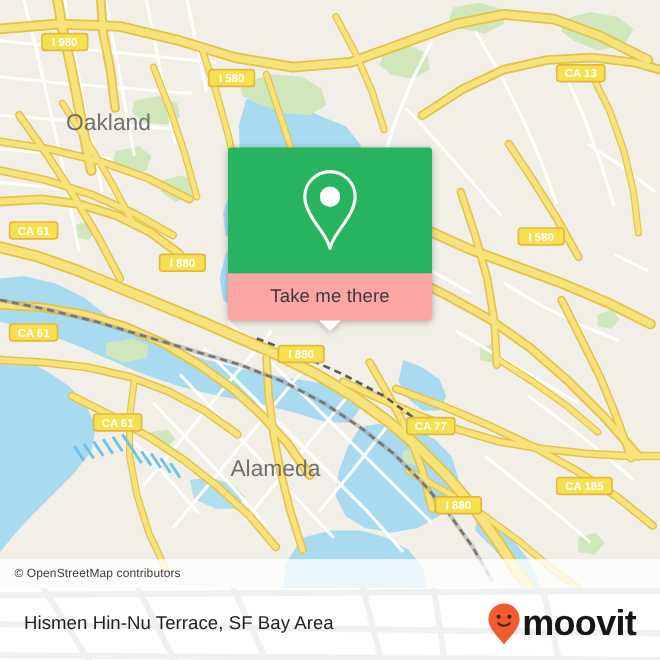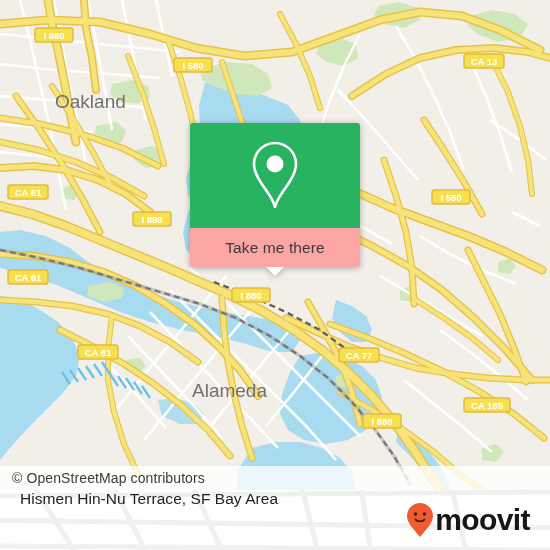--- a/index.html
+++ b/index.html
@@ -35,21 +35,21 @@
     left: 0;
     top: 466px;
     width: 550px;
     height: 24px;
     background: rgba(255,255,255,0.78);
     display: flex;
     align-items: center;
     z-index: 30;
   }
   #attribution .attr-text {
-    font-size: 14px;
+    font-size: 10px;
     color: #3c3c3c;
     padding-left: 12px;
     letter-spacing: 0.1px;
     white-space: nowrap;
   }
 
   
   #popup-card {
     position: absolute;
     left: 190px;
@@ -107,20 +107,21 @@
     position: absolute;
     left: 0; top: 0;
     width: 550px; height: 60px;
     opacity: 1;
   }
   #footer-content {
     position: absolute;
     left: 0; top: 0;
     width: 550px; height: 60px;
     display: flex;
+    align-items: center;
     justify-content: space-between;
     padding: 0 20px 0 20px;
     box-sizing: border-box;
   }
   #place-title {
     font-size: 15.5px;
     color: #222222;
     white-space: nowrap;
     letter-spacing: 0.05px;
   }

